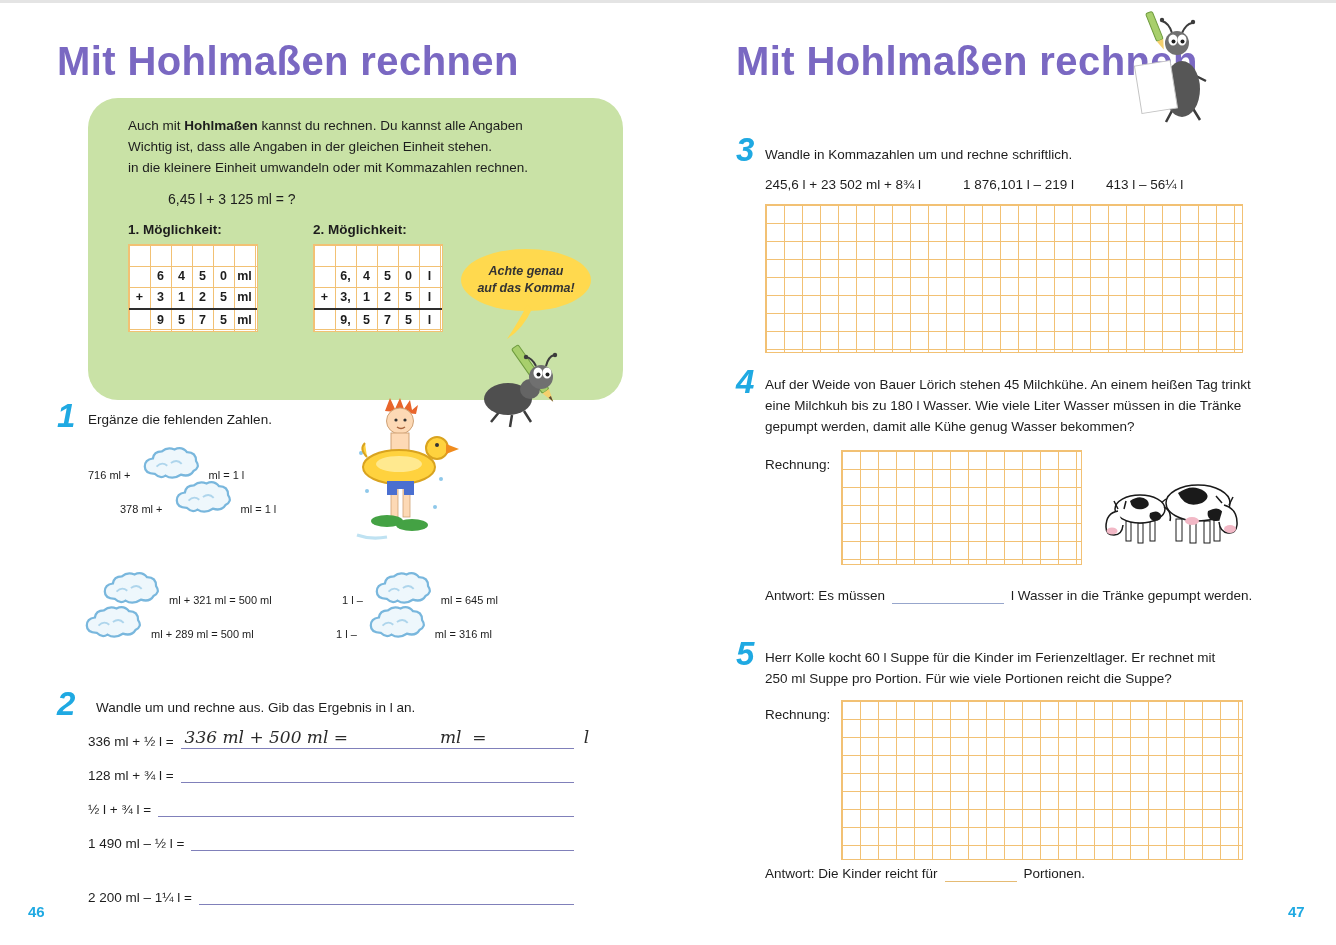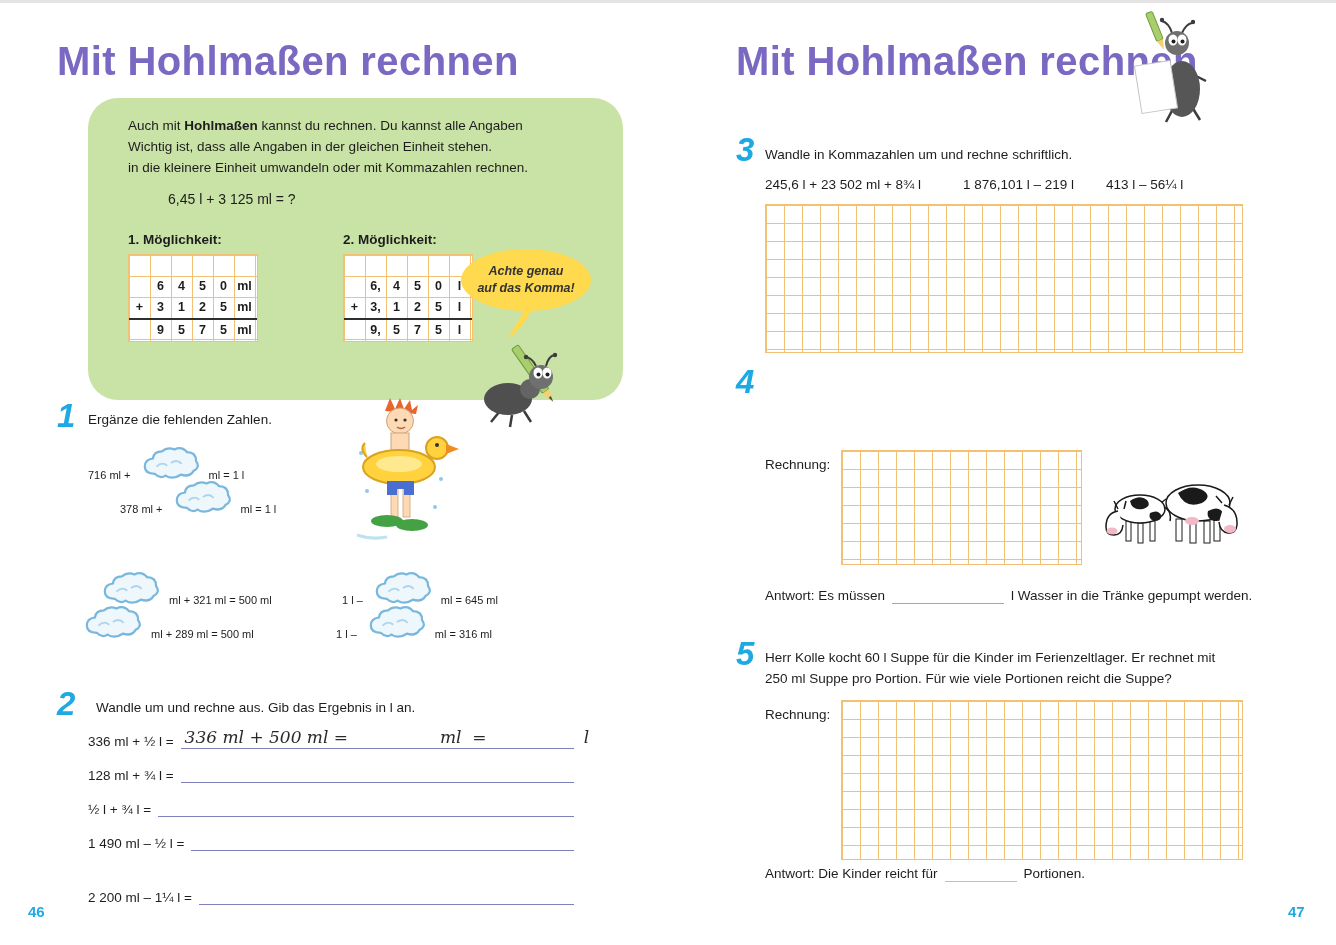--- a/index.html
+++ b/index.html
@@ -8,21 +8,21 @@
           border-top:3px solid #e4e4e4;border-bottom:3px solid #cfcfcf}
   .abs{position:absolute}
   .page-title{font-size:40px;font-weight:bold;color:#7a68c2;letter-spacing:.4px}
   .ex-num{font-size:33px;font-weight:bold;font-style:italic;color:#1fa9e2;line-height:1}
   .body-text{font-size:13.5px;line-height:21px;color:#1d1d1d}
   .bold{font-weight:bold}
 
   
   .info-box{background:#c9e2a6;border-radius:30px;padding:17px 40px;width:455px;height:268px}
   .info-example{margin:13px 0 0 40px;font-size:14px}
-  .methods{display:flex;gap:85px;margin-top:25px}
+  .methods{display:flex;gap:55px;margin-top:15px}
   .method-label{font-size:13.5px;font-weight:bold;margin-bottom:7px}
 
   
   .calc-box{width:128px;background-color:#fff;border:1px solid #f2c174;padding-top:21px;
             background-image:linear-gradient(to right,#f2c174 1px,transparent 1px),
                              linear-gradient(to bottom,#f2c174 1px,transparent 1px);
             background-size:21px 21px}
   .calc-row{display:flex;height:21px}
   .calc-row.sum{border-top:2px solid #2e2e2e}
   .calc-cell{width:21px;text-align:center;font-size:12.5px;line-height:21px;font-weight:600;flex:0 0 auto}
@@ -290,20 +290,25 @@
   </svg>
 
   <div class="abs ex-num" style="left:736px;top:130px">3</div>
   <div class="abs body-text" style="left:765px;top:141px">Wandle in Kommazahlen um und rechne schriftlich.</div>
   <div class="problem" style="left:765px;top:174px">245,6 l + 23 502 ml + 8¾ l</div>
   <div class="problem" style="left:963px;top:174px">1 876,101 l – 219 l</div>
   <div class="problem" style="left:1106px;top:174px">413 l – 56¼ l</div>
   <div class="abs squared" style="left:765px;top:201px;width:476px;height:147px"></div>
 
   <div class="abs ex-num" style="left:736px;top:362px">4</div>
+  <div class="abs body-text" style="left:765px;top:371px">
+    <div>Auf der Weide von Bauer Lörich stehen 45 Milchkühe. An einem heißen Tag trinkt</div>
+    <div>eine Milchkuh bis zu 180 l Wasser. Wie viele Liter Wasser müssen in die Tränke</div>
+    <div>gepumpt werden, damit alle Kühe genug Wasser bekommen?</div>
+  </div>
   <div class="abs body-text" style="left:765px;top:451px">Rechnung:</div>
   <div class="abs squared" style="left:841px;top:447px;width:239px;height:113px"></div>
 
   <svg class="abs" style="left:1096px;top:464px" width="150" height="82" viewBox="0 0 150 82">
     <g>
       <path d="M70 32 q-9 6 -5 16" stroke="#1a1a1a" fill="none" stroke-width="1.5"></path>
       <rect x="80" y="52" width="6" height="22" fill="#fff" stroke="#1a1a1a"></rect>
       <rect x="94" y="54" width="6" height="22" fill="#fff" stroke="#1a1a1a"></rect>
       <rect x="108" y="54" width="6" height="22" fill="#fff" stroke="#1a1a1a"></rect>
       <rect x="118" y="52" width="6" height="22" fill="#fff" stroke="#1a1a1a"></rect>

